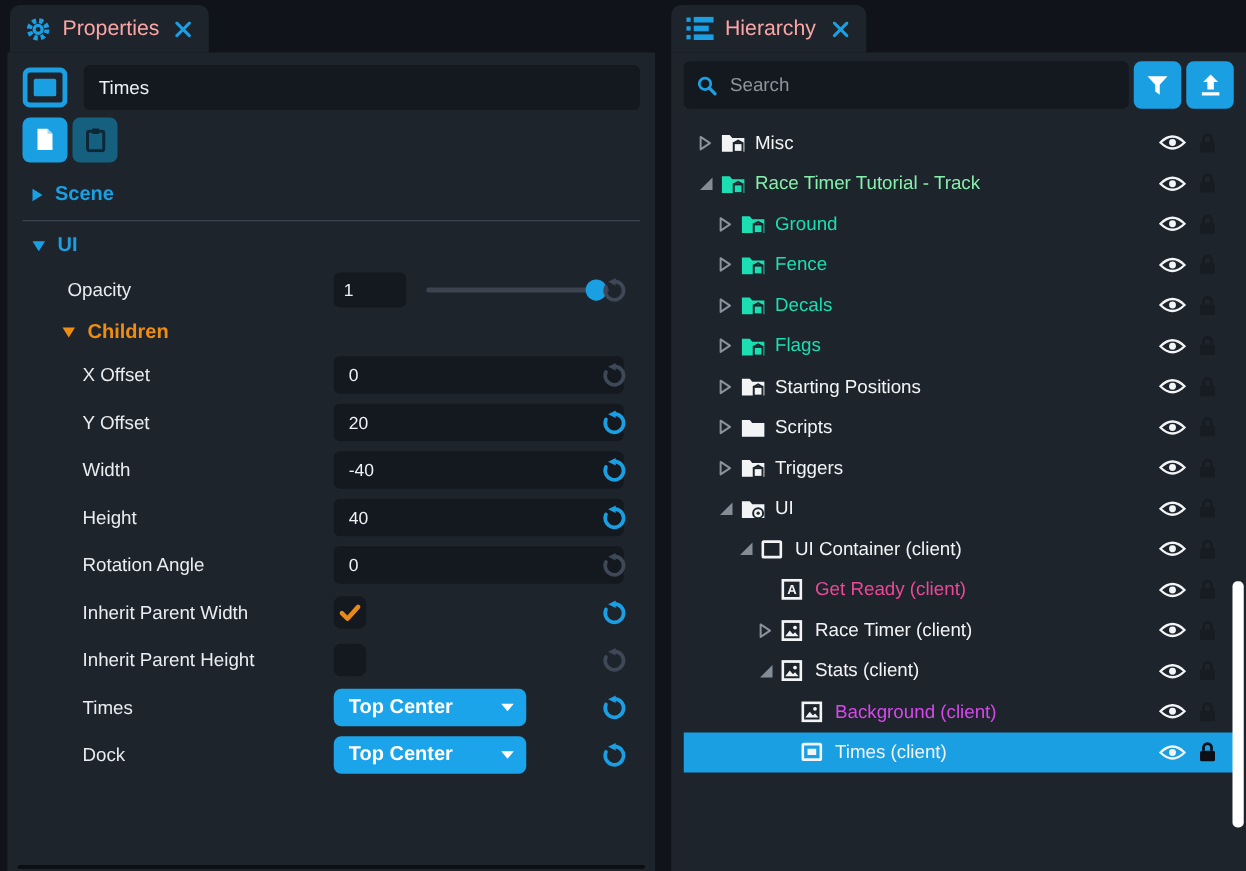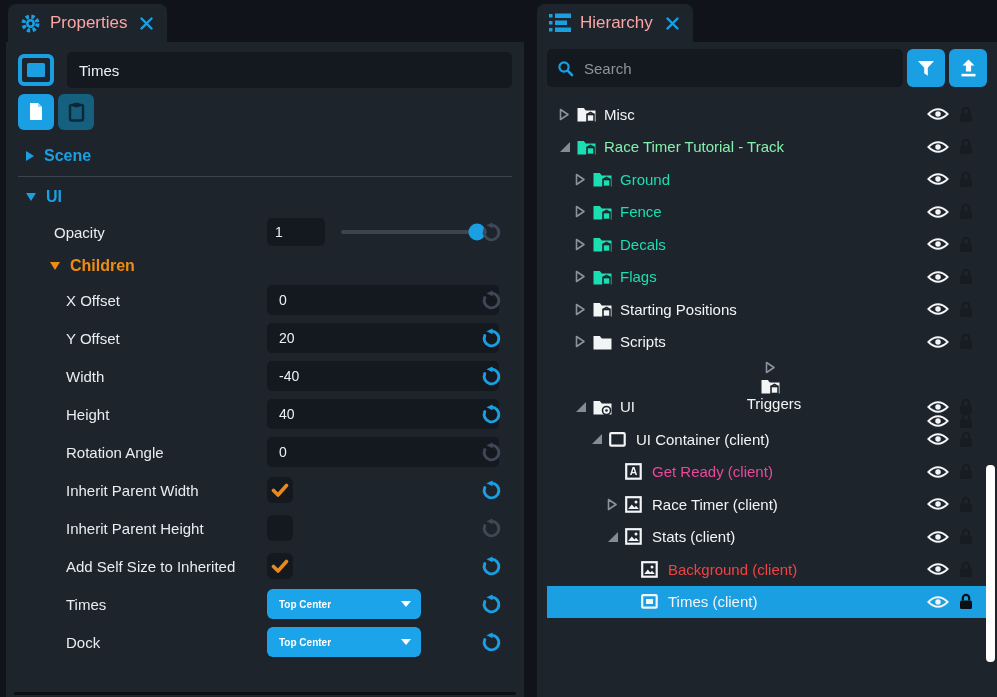--- a/index.html
+++ b/index.html
@@ -62,21 +62,21 @@
   .inputbox{
     width:208px;height:30px;background:#14181f;border-radius:5px;color:#eef1f4;
     font-size:14px;display:flex;align-items:center;padding:0 12px;
   }
   .checkbox{width:26px;height:26px;background:#14181f;border-radius:6px;display:flex;align-items:center;justify-content:center;}
   .valuebox{width:44px;height:28px;background:#14181f;border-radius:5px;color:#eef1f4;font-size:14px;display:flex;align-items:center;padding:0 6px 0 8px;}
   .slider{width:146px;height:4px;background:#3c4450;border-radius:2px;margin-left:16px;position:relative;}
   .slider-thumb{position:absolute;top:50%;transform:translate(-50%,-50%);left:93%;width:17px;height:17px;border-radius:50%;background:#1b9fe3;}
   .dropdown{
     width:132px;height:30px;background:#1ba4ea;border-radius:6px;color:#fff;
-    font-size:10px;font-weight:bold;display:flex;align-items:center;justify-content:space-between;
+    font-size:16px;font-weight:bold;display:flex;align-items:center;justify-content:space-between;
     padding:0 10px 0 12px;cursor:pointer;
   }
   .dd-caret{width:0;height:0;border-left:5px solid transparent;border-right:5px solid transparent;border-top:6px solid #fff;}
   .reset{position:absolute;right:10px;width:21px;height:21px;display:flex;}
   .reset.on{color:#1b9fe3;} .reset.off{color:#3f4856;}
   .h-scrollbar{position:absolute;left:8px;right:8px;bottom:2px;height:3px;background:#0b0e12;border-radius:2px;}
 
   
   .pad-r{padding:8px 10px 0 10px;}
   #tree-rows{margin-top:12px;}
@@ -249,36 +249,20 @@
               <div class="checkbox"></div>
             </span>
             <span class="reset off">
               <svg width="21" height="21" viewBox="0 0 20 20">
                 <path d="M10 3 A7 7 0 1 1 3.6 7.2" fill="none" stroke="currentColor" stroke-width="2.8" stroke-linecap="round"></path>
                 <path d="M11 0.4 L11 6 L5.2 3.2 Z" fill="currentColor"></path>
               </svg>
             </span>
           </div>
           <div class="prop-row indent">
-            <span class="prop-label">Add Self Size to Inherited</span>
-            <span class="prop-control">
-              <div class="checkbox">
-                <svg width="18" height="15" viewBox="0 0 18 15">
-                  <path d="M2.5 7.5 l4.5 4.5 L15.5 2.5" fill="none" stroke="#e8891a" stroke-width="3.6" stroke-linecap="round" stroke-linejoin="round"></path>
-                </svg>
-              </div>
-            </span>
-            <span class="reset on">
-              <svg width="21" height="21" viewBox="0 0 20 20">
-                <path d="M10 3 A7 7 0 1 1 3.6 7.2" fill="none" stroke="currentColor" stroke-width="2.8" stroke-linecap="round"></path>
-                <path d="M11 0.4 L11 6 L5.2 3.2 Z" fill="currentColor"></path>
-              </svg>
-            </span>
-          </div>
-          <div class="prop-row indent">
             <span class="prop-label">Times</span>
             <span class="prop-control">
               <div class="dropdown">
                 <span>Top Center</span>
                 <span class="dd-caret"></span>
               </div>
             </span>
             <span class="reset on">
               <svg width="21" height="21" viewBox="0 0 20 20">
                 <path d="M10 3 A7 7 0 1 1 3.6 7.2" fill="none" stroke="currentColor" stroke-width="2.8" stroke-linecap="round"></path>
@@ -580,21 +564,21 @@
                 </svg>
               </span>
               <span>
                 <svg width="14" height="17" viewBox="0 0 14 17">
                   <rect x="1" y="7.5" width="12" height="8.5" rx="1.5" fill="#171b22"></rect>
                   <path d="M3.8 7.5 V5 a3.2 3.2 0 0 1 6.4 0 V7.5" fill="none" stroke="#171b22" stroke-width="2.2"></path>
                 </svg>
               </span>
             </span>
           </div>
-          <div class="tree-row" style="padding-left: 28px; flex-direction: column;">
+          <div class="tree-row" style="padding-left: 28px;">
             <span class="t-arrow">
               <svg width="11" height="13" viewBox="0 0 11 13">
                 <path d="M1.5 1.5 L9 6.5 L1.5 11.5 Z" fill="none" stroke="#8b929c" stroke-width="1.6" stroke-linejoin="round"></path>
               </svg>
             </span>
             <span class="t-icon">
               <svg width="19" height="16" viewBox="0 0 19 16">
                 <path d="M0.5 2 h6.3 l2 2.4 h9.7 v11 H0.5 z" fill="#f2f4f6"></path>
                 <rect x="10" y="8.5" width="7" height="7" fill="#f2f4f6" stroke="#1e242c" stroke-width="1.6"></rect>
                 <path d="M10 8.5 l3.5 -2 l3.5 2" fill="none" stroke="#1e242c" stroke-width="1.6"></path>
@@ -756,21 +740,21 @@
           </div>
           <div class="tree-row" style="padding-left: 76px;">
             <span class="t-arrow"></span>
             <span class="t-icon">
               <svg width="17" height="17" viewBox="0 0 17 17">
                 <rect x="1.2" y="1.2" width="14.5" height="14.5" fill="none" stroke="#f2f4f6" stroke-width="2.2"></rect>
                 <circle cx="11" cy="6" r="1.5" fill="#f2f4f6"></circle>
                 <path d="M3.2 13 l3.6-4.6 2.6 3 1.6-1.6 2.8 3.2 z" fill="#f2f4f6"></path>
               </svg>
             </span>
-            <span class="t-label" style="color:#ef4444">Background (client)</span>
+            <span class="t-label" style="color:#d946ef">Background (client)</span>
             <span class="t-right">
               <span>
                 <svg width="22" height="14" viewBox="0 0 24 14">
                   <path d="M1.5 7 Q12 -3.5 22.5 7 Q12 17.5 1.5 7 Z" fill="none" stroke="#f2f4f6" stroke-width="2"></path>
                   <circle cx="12" cy="7" r="3" fill="#f2f4f6"></circle>
                 </svg>
               </span>
               <span>
                 <svg width="14" height="17" viewBox="0 0 14 17">
                   <rect x="1" y="7.5" width="12" height="8.5" rx="1.5" fill="#171b22"></rect>

